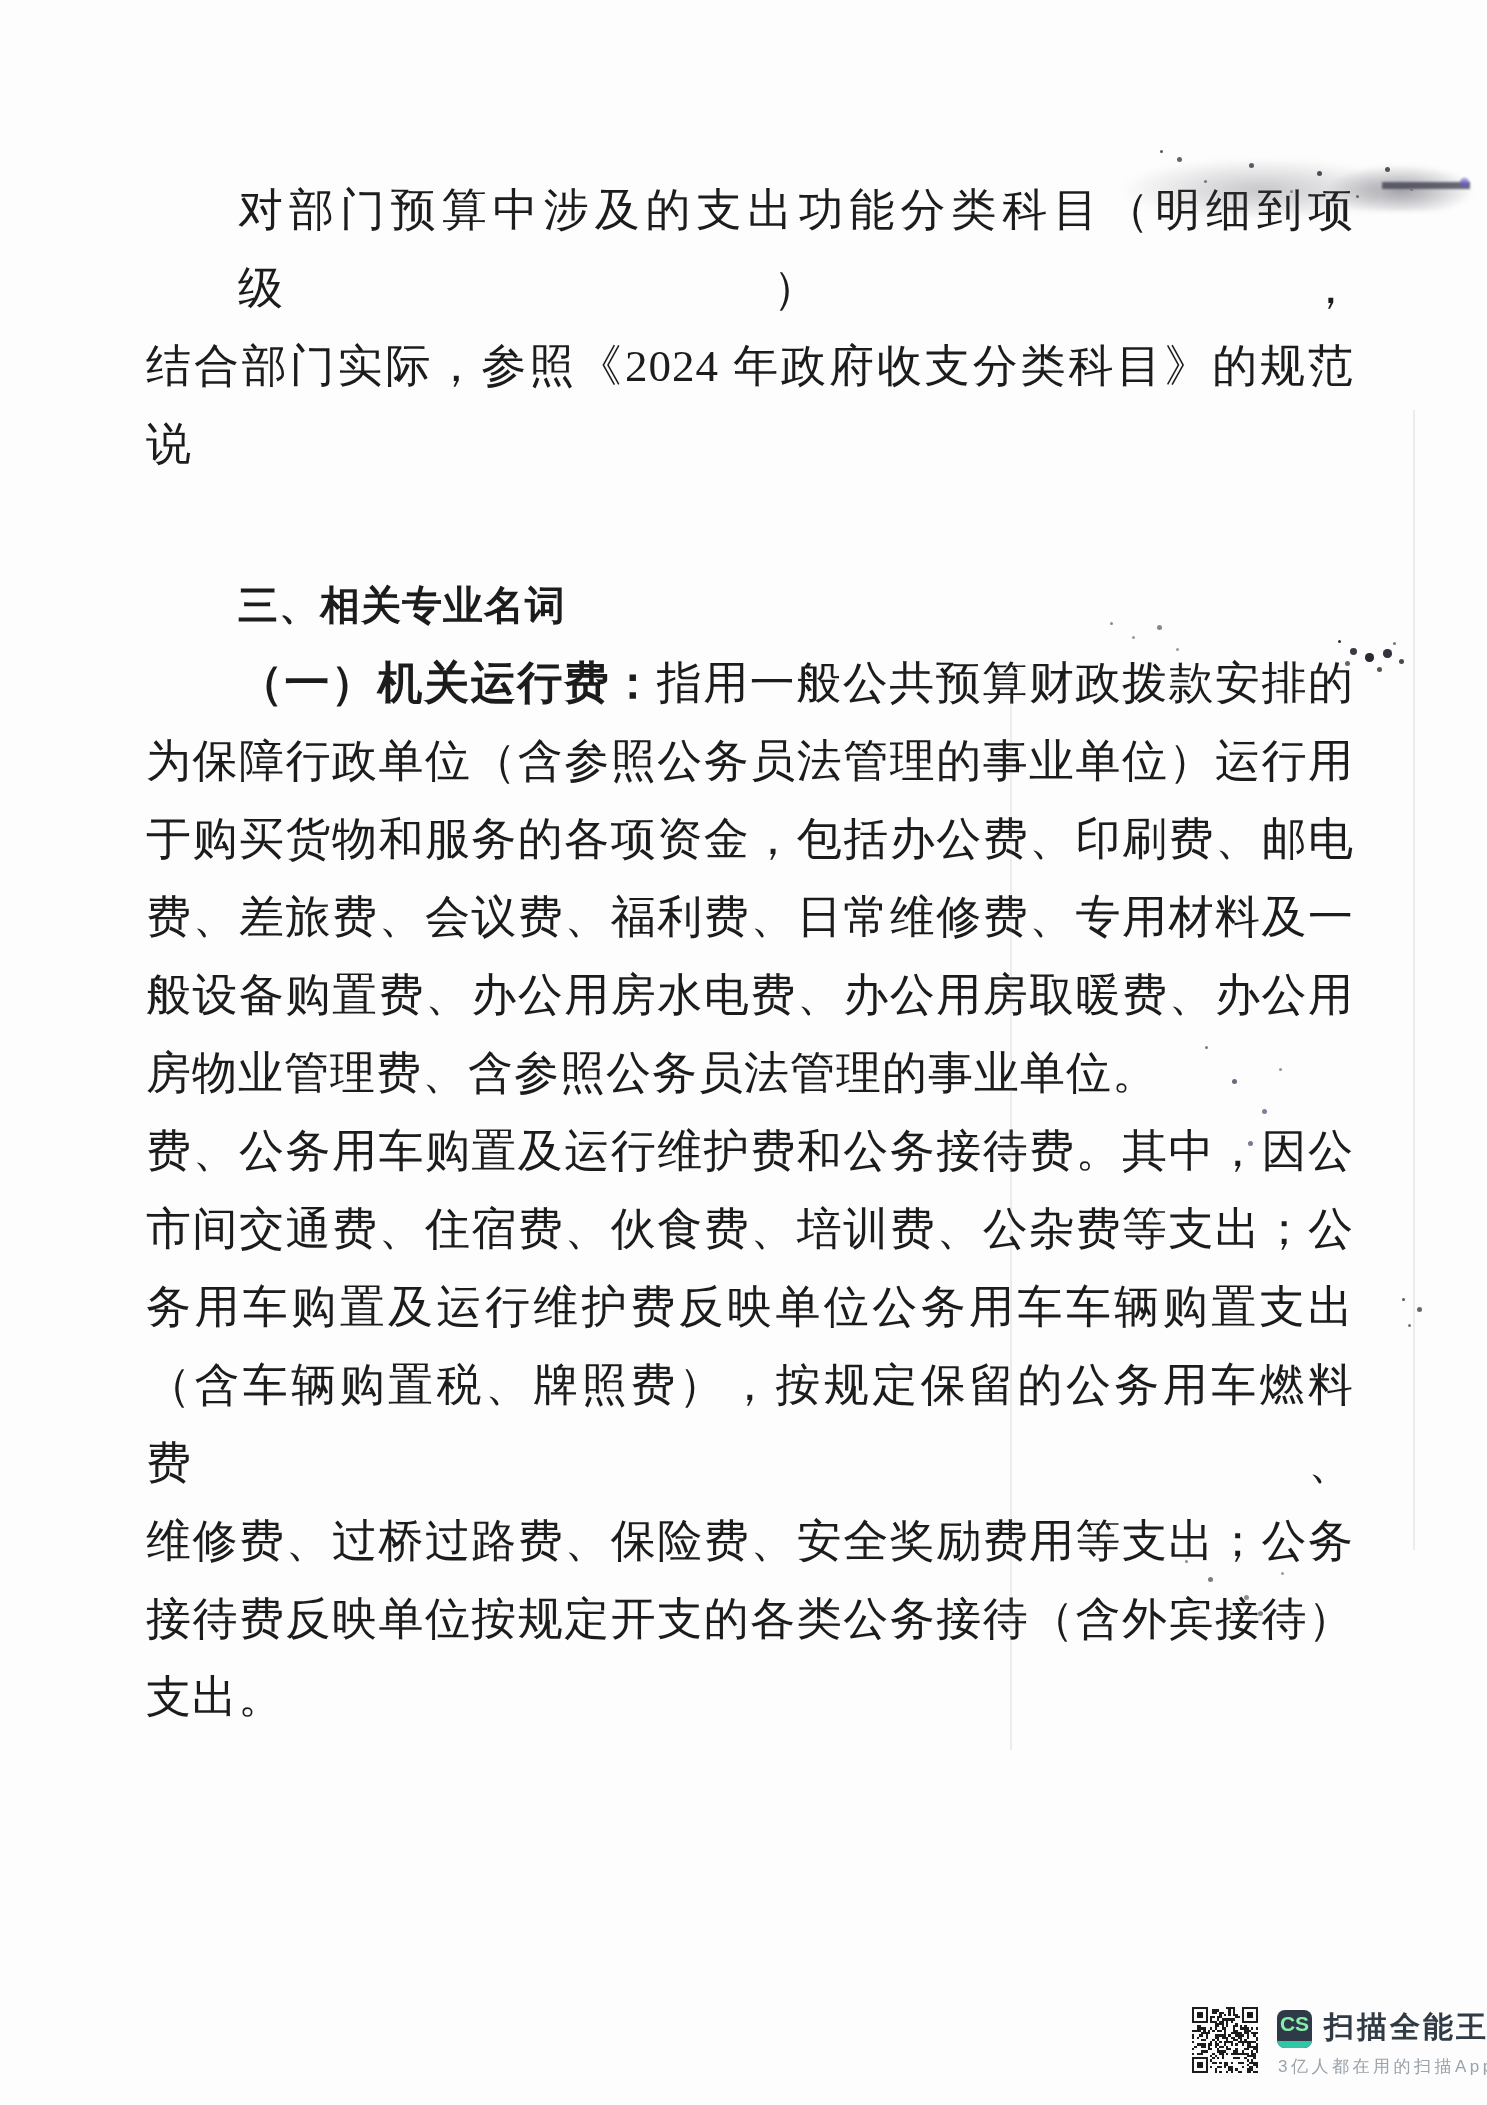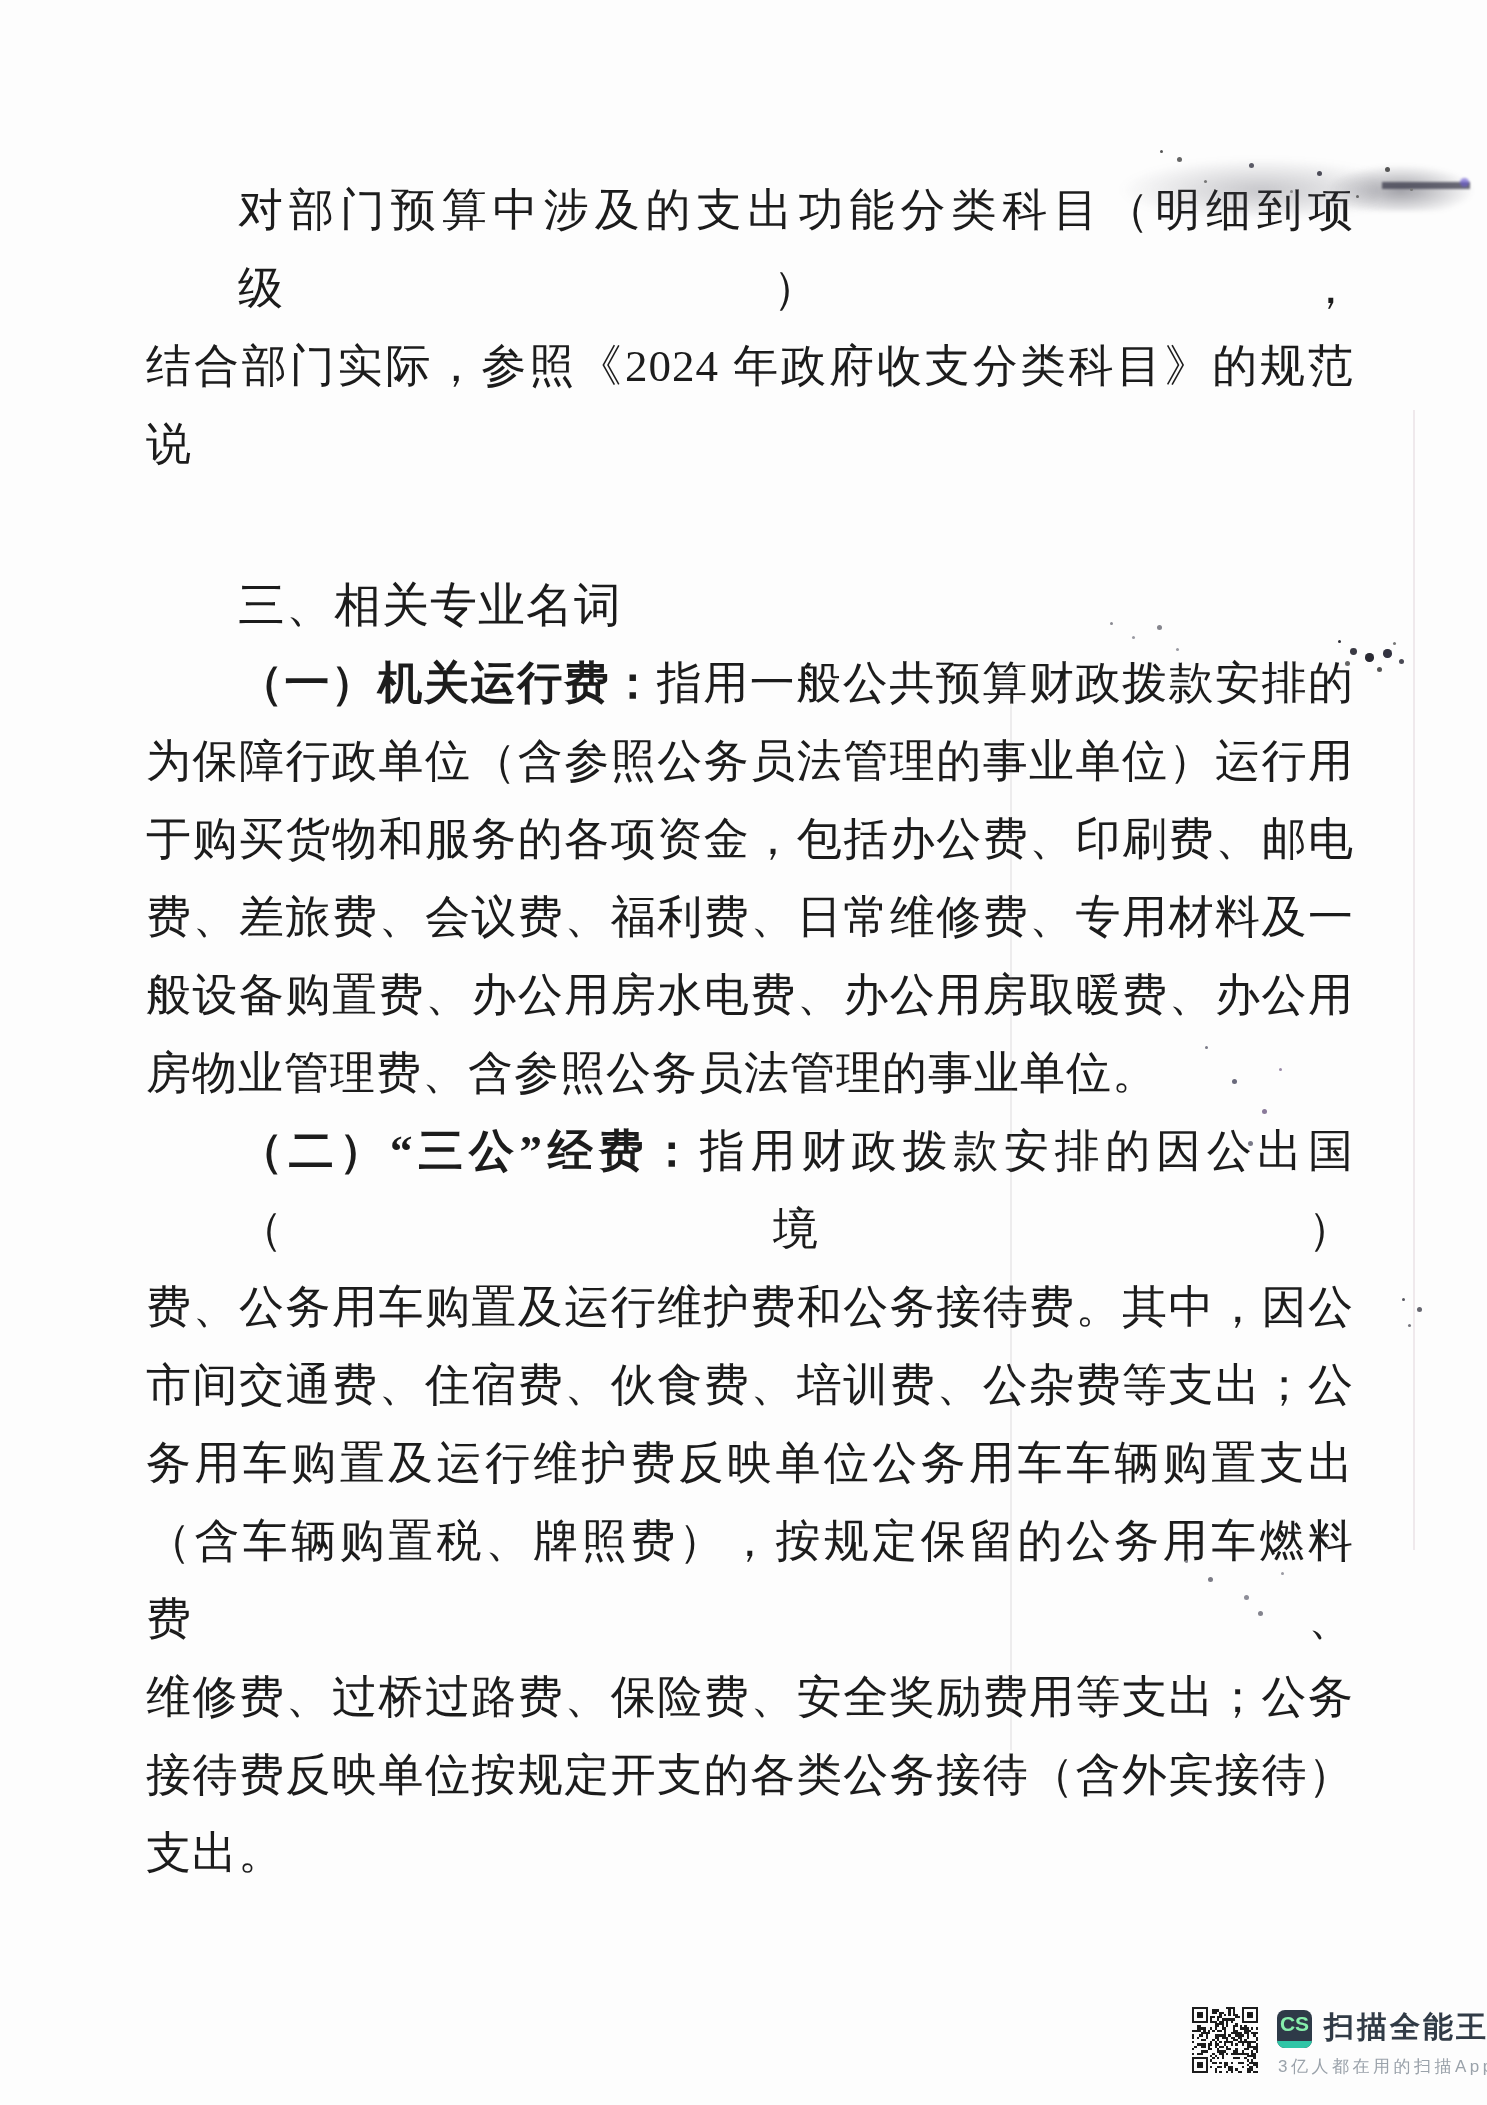--- a/index.html
+++ b/index.html
@@ -27,22 +27,22 @@
   }
   .line.just{
     white-space:normal;
     text-align:justify;
     text-align-last:justify;
     text-justify:inter-character;
   }
   .line.indent{padding-left:92px;}
   .lead{font-weight:700;}
   .heading{
-    font-weight:400;
-    font-size:47px;
+    font-weight:700;
+    font-size:40px;
     margin-top:83px;
     padding-left:92px;
     font-family:"Liberation Sans","DejaVu Sans",sans-serif;
   }
   
   .blob{position:absolute;pointer-events:none;}
   .blob-a{left:1118px;top:158px;width:260px;height:58px;
     background:radial-gradient(ellipse at 55% 55%, rgba(75,75,88,.30), rgba(75,75,88,0) 70%);
     filter:blur(3px);}
   .blob-b{left:1328px;top:165px;width:145px;height:46px;
@@ -95,23 +95,20 @@
 
     <div class="line just indent">
       <span class="lead">（一）机关运行费：</span><span>指用一般公共预算财政拨款安排的</span>
     </div>
     <div class="line just">为保障行政单位（含参照公务员法管理的事业单位）运行用</div>
     <div class="line just">于购买货物和服务的各项资金，包括办公费、印刷费、邮电</div>
     <div class="line just">费、差旅费、会议费、福利费、日常维修费、专用材料及一</div>
     <div class="line just">般设备购置费、办公用房水电费、办公用房取暖费、办公用</div>
     <div class="line">房物业管理费、含参照公务员法管理的事业单位。</div>
 
-    <div class="line just indent">
-      <span class="lead">（二）“三公”经费：</span><span>指用财政拨款安排的因公出国（境）</span>
-    </div>
     <div class="line just">费、公务用车购置及运行维护费和公务接待费。其中，因公</div>
     <div class="line just">市间交通费、住宿费、伙食费、培训费、公杂费等支出；公</div>
     <div class="line just">务用车购置及运行维护费反映单位公务用车车辆购置支出</div>
     <div class="line just">（含车辆购置税、牌照费），按规定保留的公务用车燃料费、</div>
     <div class="line just">维修费、过桥过路费、保险费、安全奖励费用等支出；公务</div>
     <div class="line just">接待费反映单位按规定开支的各类公务接待（含外宾接待）</div>
     <div class="line">支出。</div>
   </div>
 
   <div class="blob blob-a"></div>

